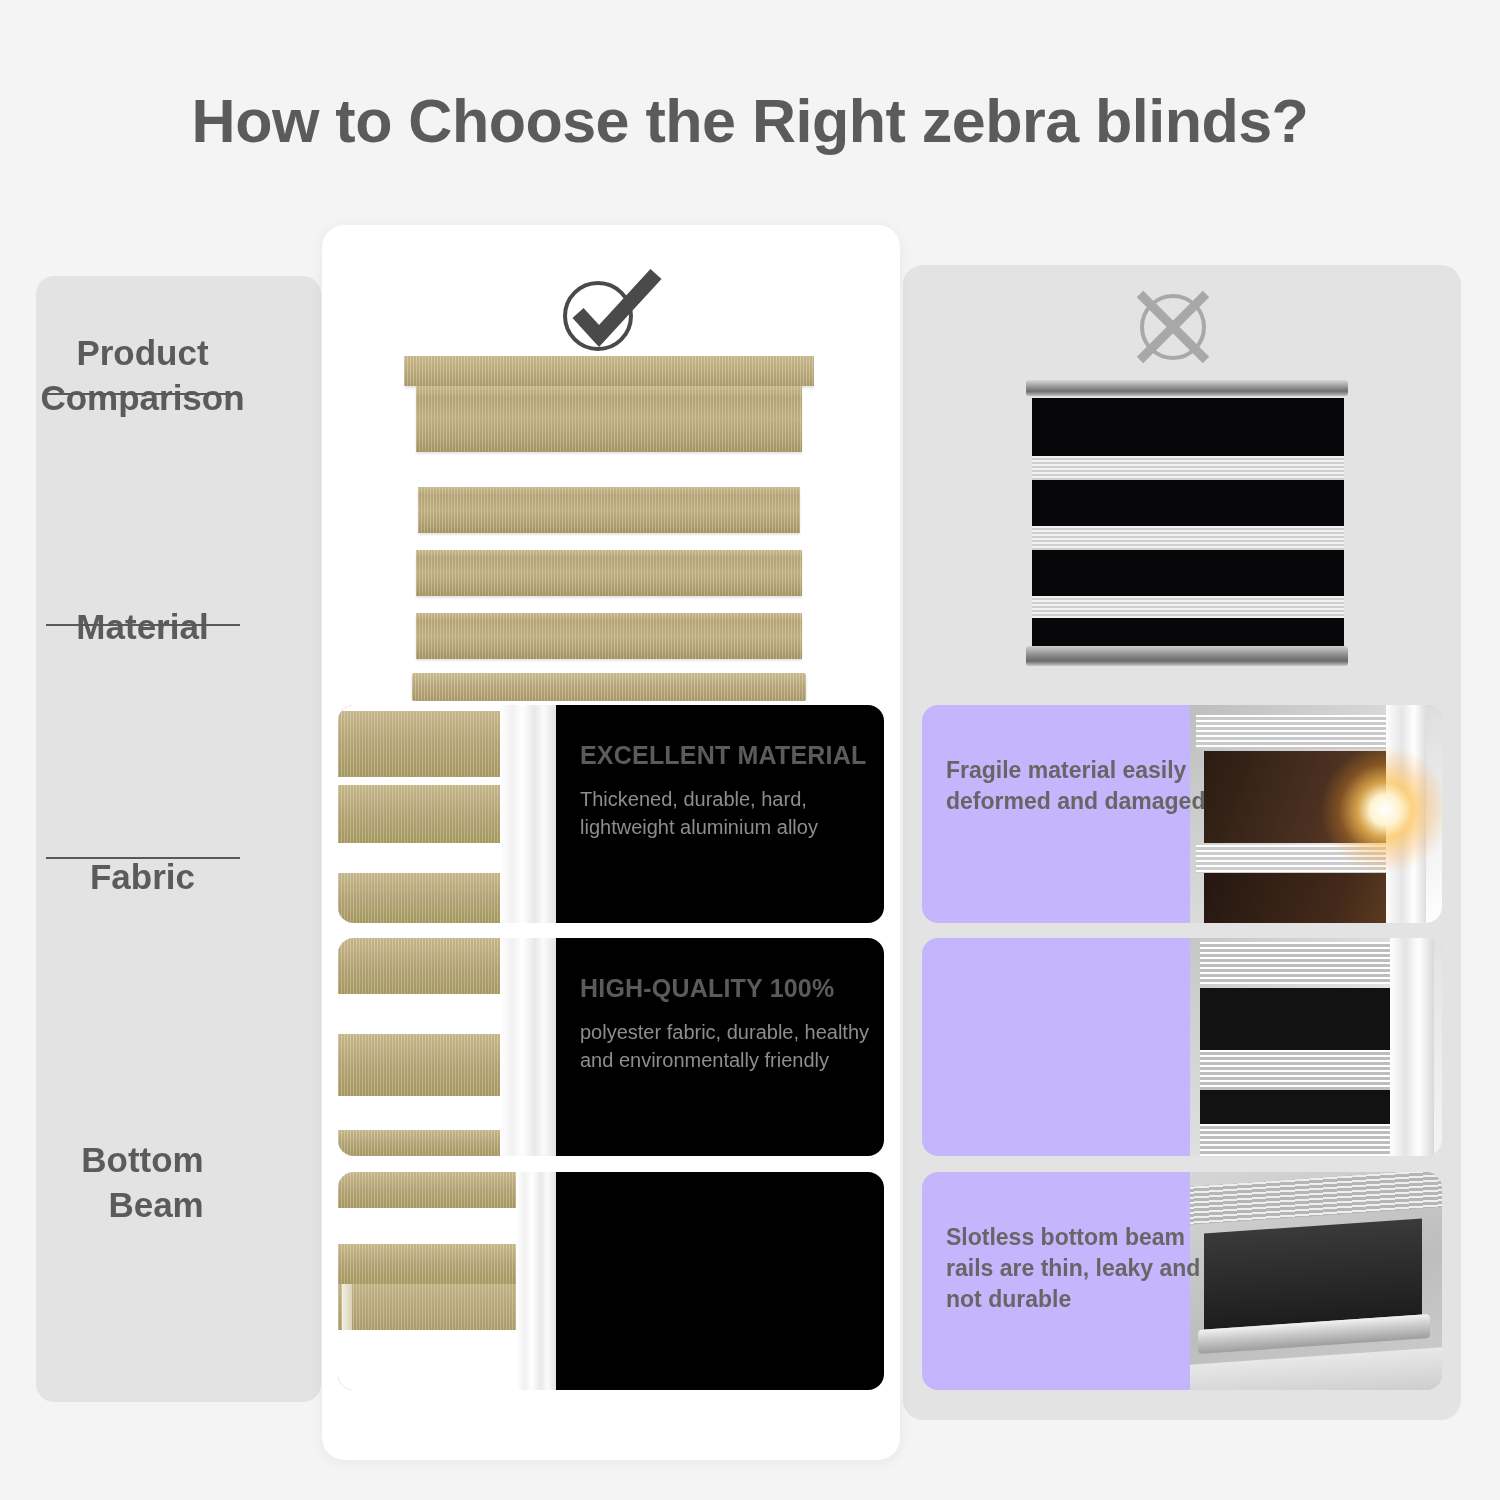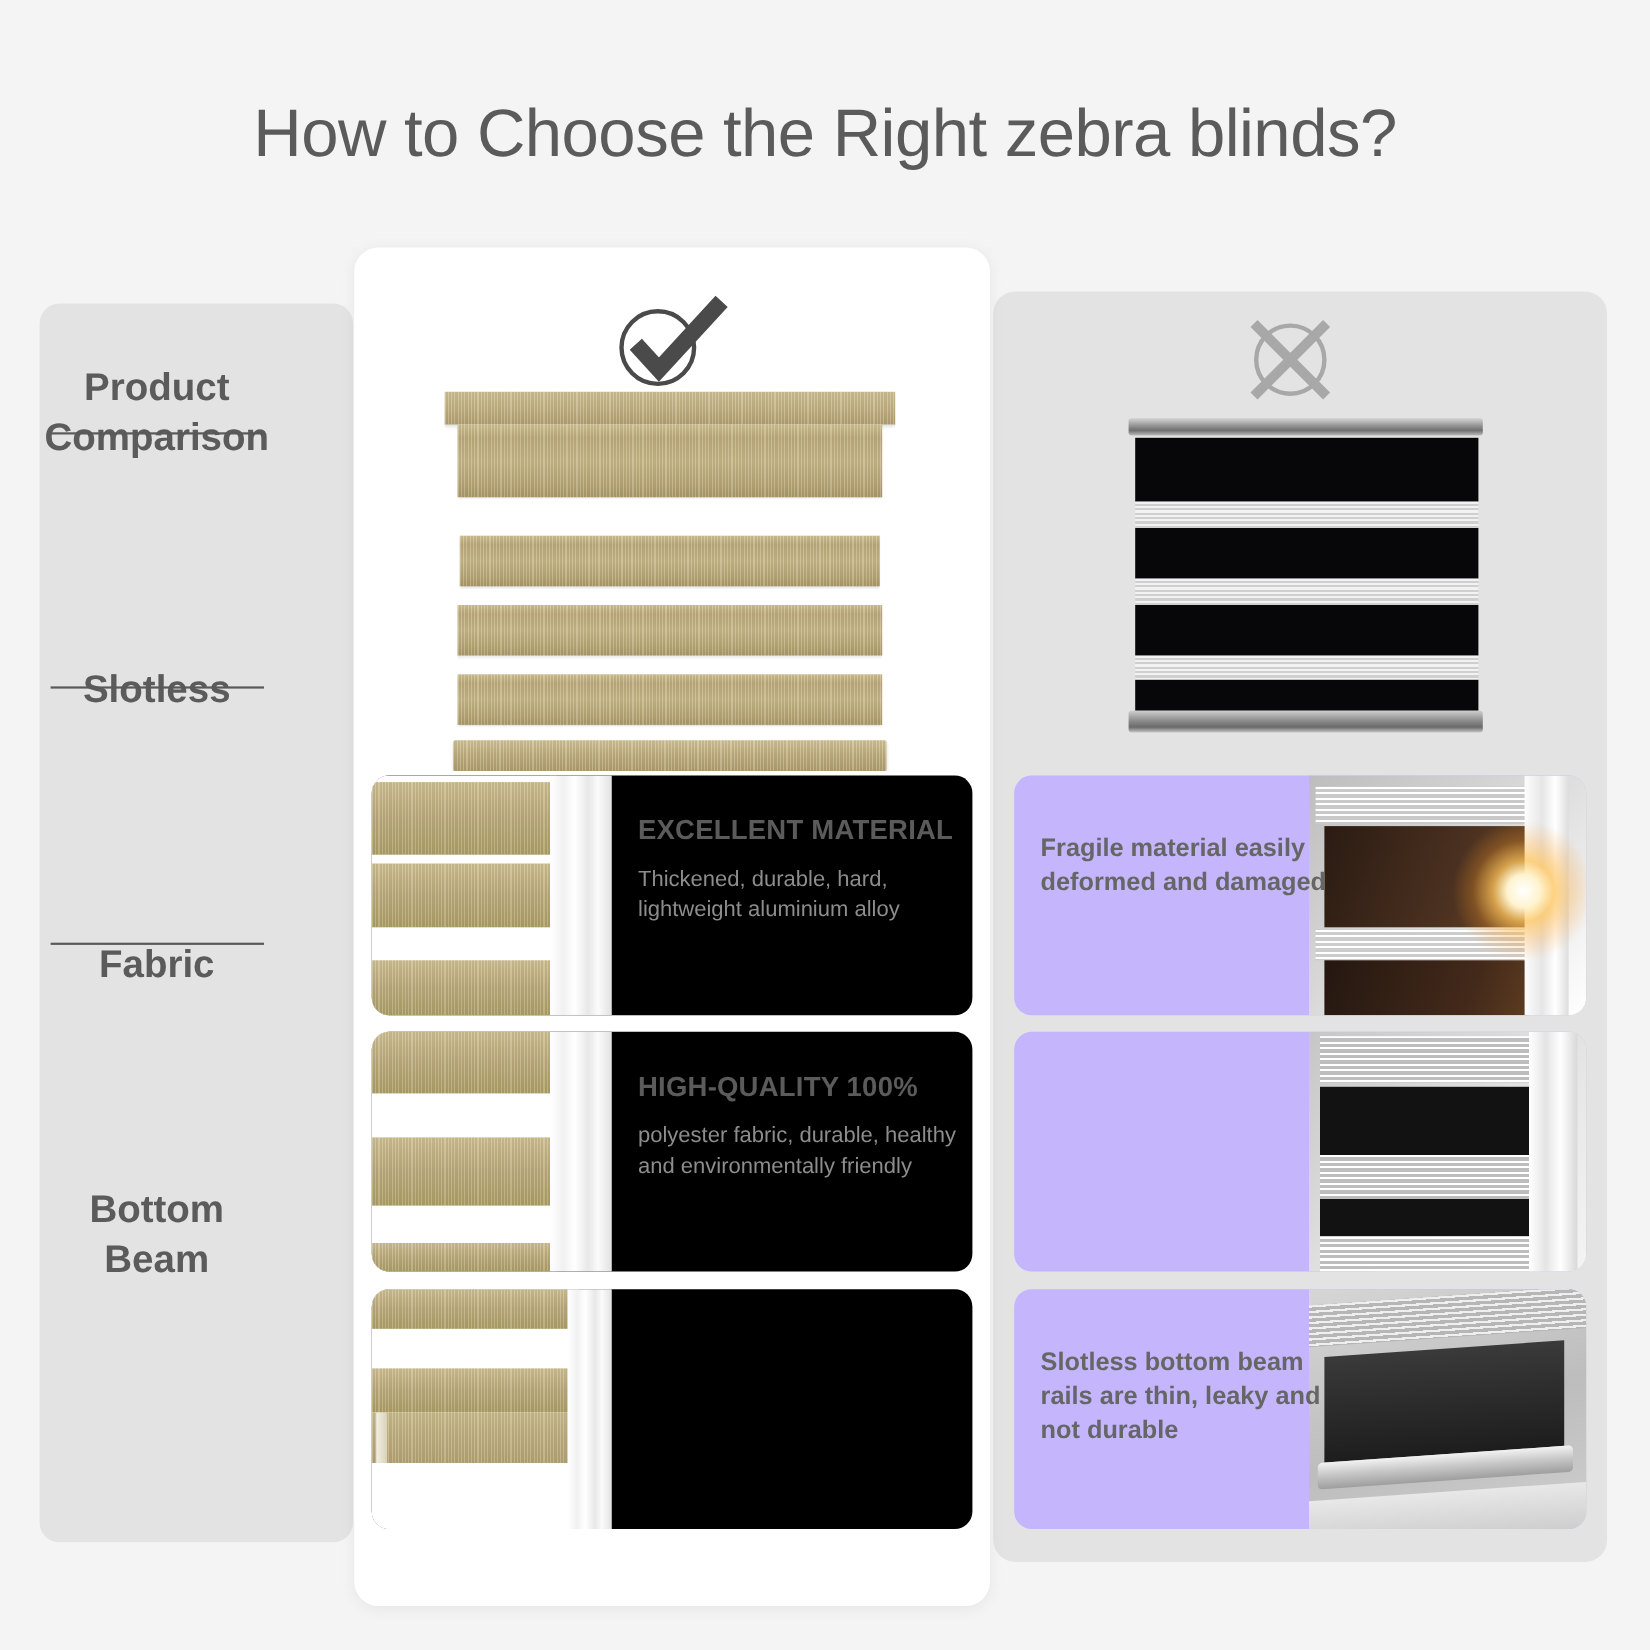--- a/index.html
+++ b/index.html
@@ -7,21 +7,21 @@
     width:1500px;height:1500px;
     background:#f4f4f4;
     font-family:"Liberation Sans", sans-serif;
     overflow:hidden;
     position:relative;
   }
   
   .page-title{
     position:absolute;left:0;top:86px;width:1500px;
     text-align:center;
-    font-size:61px;font-weight:normal;
+    font-size:61px;font-weight:bold;
     letter-spacing:-0.5px;
     color:#5b5b5b;
     white-space:nowrap;
   }
 
   
   .label-col{
     position:absolute;left:36px;top:276px;width:285px;height:1126px;
     background:#e3e3e3;
     border-radius:18px;
@@ -30,21 +30,21 @@
     position:absolute;left:0;width:285px;
     display:flex;align-items:center;justify-content:center;
     text-align:center;
     color:#5b5b5b;
     font-size:35px;font-weight:bold;
     line-height:1.28;
   }
   .label-row.r0{top:276px;height:200px;}
   .label-row.r1{top:505px;height:245px;}
   .label-row.r2{top:755px;height:245px;}
-  .label-row.r3{top:1000px;height:245px;}
+  .label-row.r3{top:1060px;height:245px;text-align:right;}
   .divider{
     position:absolute;left:46px;width:194px;height:2px;background:#595959;
   }
   .divider.d0{top:393px;}
   .divider.d1{top:624px;}
   .divider.d2{top:857px;}
 
   
   .bad-panel{
     position:absolute;left:903px;top:265px;width:558px;height:1155px;
@@ -253,21 +253,21 @@
 
 <div class="label-col"></div>
 
 <div class="label-row r0">
   <span style="white-space:pre-line">Product
 Comparison</span>
 </div>
 <div class="divider d0"></div>
 
 <div class="label-row r1">
-  <span style="white-space:pre-line">Slotless</span>
+  <span style="white-space:pre-line">Material</span>
 </div>
 <div class="divider d1"></div>
 
 <div class="label-row r2">
   <span style="white-space:pre-line">Fabric</span>
 </div>
 <div class="divider d2"></div>
 
 <div class="label-row r3">
   <span style="white-space:pre-line">Bottom

